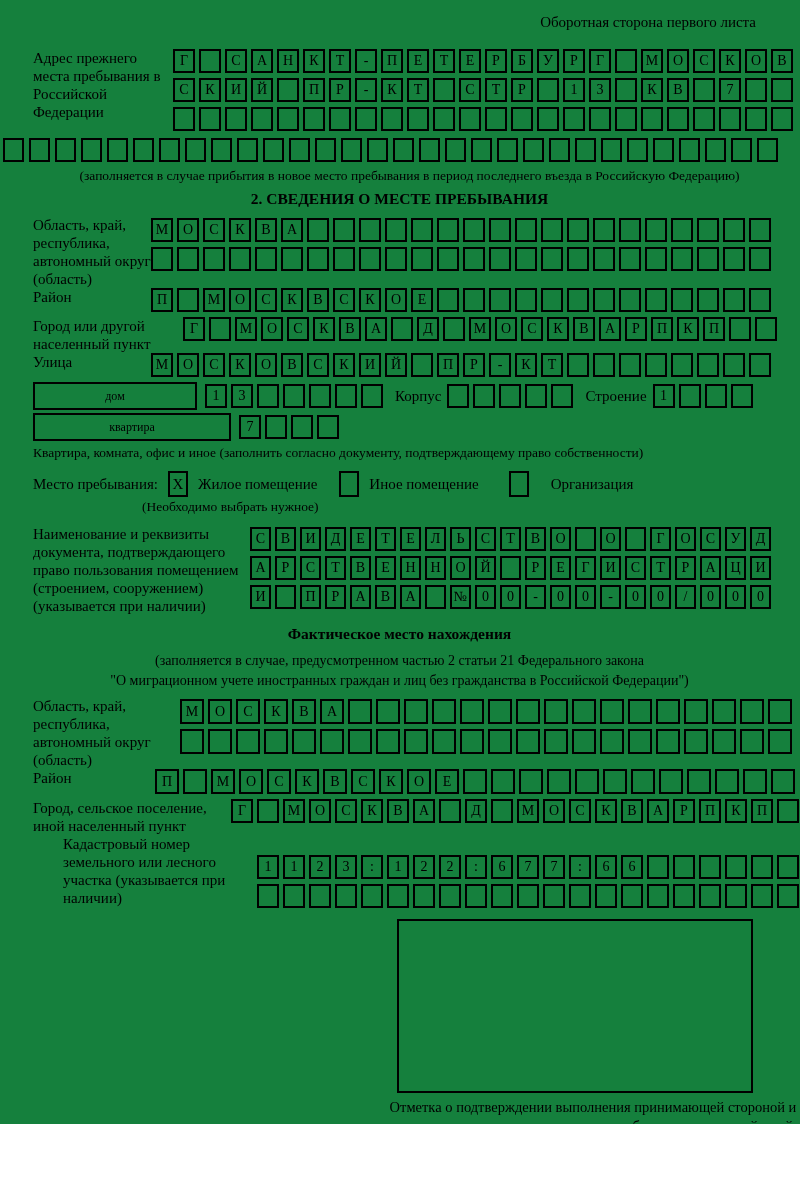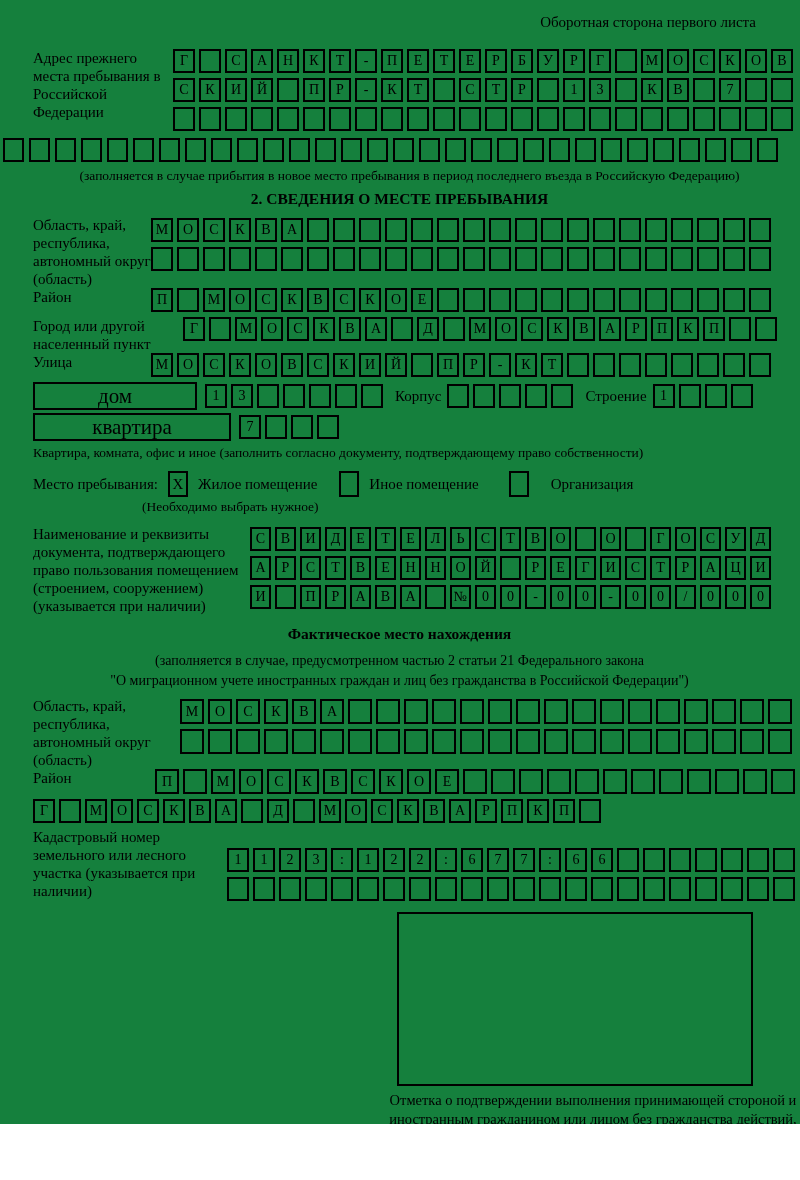--- a/index.html
+++ b/index.html
@@ -13,38 +13,38 @@
   .block{display:flex;align-items:flex-start;}
   .block.vcenter{}
   .label{font-size:15px;line-height:18px;flex:0 0 auto;}
   .w140{width:140px;}
   .w118{width:118px;}
   .w150{width:150px;}
   .w217{width:217px;}
   .w147{width:147px;}
   .w122{width:122px;}
   .w198{width:198px;}
-  .w194{width:194px;}
+  .w194{width:194px;margin-left:30px;}
   .rows{display:flex;flex-direction:column;}
   .cellrow{display:flex;margin-bottom:5px;}
   .cell{
     box-sizing:border-box;display:inline-flex;align-items:center;justify-content:center;
     width:22px;height:24px;border:2px solid #000;margin-right:4px;
     font-size:14px;line-height:1;flex:0 0 auto;
   }
   .cells-lg .cell{width:24px;height:25px;}
   .cells-sm .cell{width:21px;margin-right:5px;}
   .cells-doc .cell{width:21px;height:24px;}
   .fullrow{margin-left:-30px;margin-top:2px;}
   .note{font-size:13.5px;line-height:17px;margin:2px 0 6px 0;}
   .note.center{text-align:center;margin-right:10px;}
   .heading{font-weight:bold;font-size:15.5px;text-align:center;margin:6px 30px 8px 0;}
   .housebox{
     box-sizing:border-box;border:2px solid #000;height:28px;
-    display:flex;align-items:center;justify-content:center;font-size:21px;flex:0 0 auto;
+    display:flex;align-items:center;justify-content:center;font-size:12px;flex:0 0 auto;
   }
   .housebox.dom{width:164px;}
   .housebox.kv{width:198px;}
   .inline-label{font-size:15px;margin:0 6px 0 8px;flex:0 0 auto;}
   .hrow{display:flex;align-items:center;margin-bottom:3px;}
   .hrow .cellrow{margin-bottom:0;margin-left:8px;}
   .chk{
     box-sizing:border-box;width:20px;height:26px;border:2px solid #000;
     display:inline-flex;align-items:center;justify-content:center;
     font-size:15px;margin:0 10px;flex:0 0 auto;
@@ -539,20 +539,21 @@
         <span class="cell"></span>
         <span class="cell"></span>
         <span class="cell"></span>
         <span class="cell"></span>
         <span class="cell"></span>
         <span class="cell"></span>
       </div>
   </div>
 
   <div class="block vcenter">
+    <div class="label w198">Город, сельское поселение, иной населенный пункт</div>
     <div class="cellrow">
         <span class="cell">Г</span>
         <span class="cell"></span>
         <span class="cell">М</span>
         <span class="cell">О</span>
         <span class="cell">С</span>
         <span class="cell">К</span>
         <span class="cell">В</span>
         <span class="cell">А</span>
         <span class="cell"></span>

